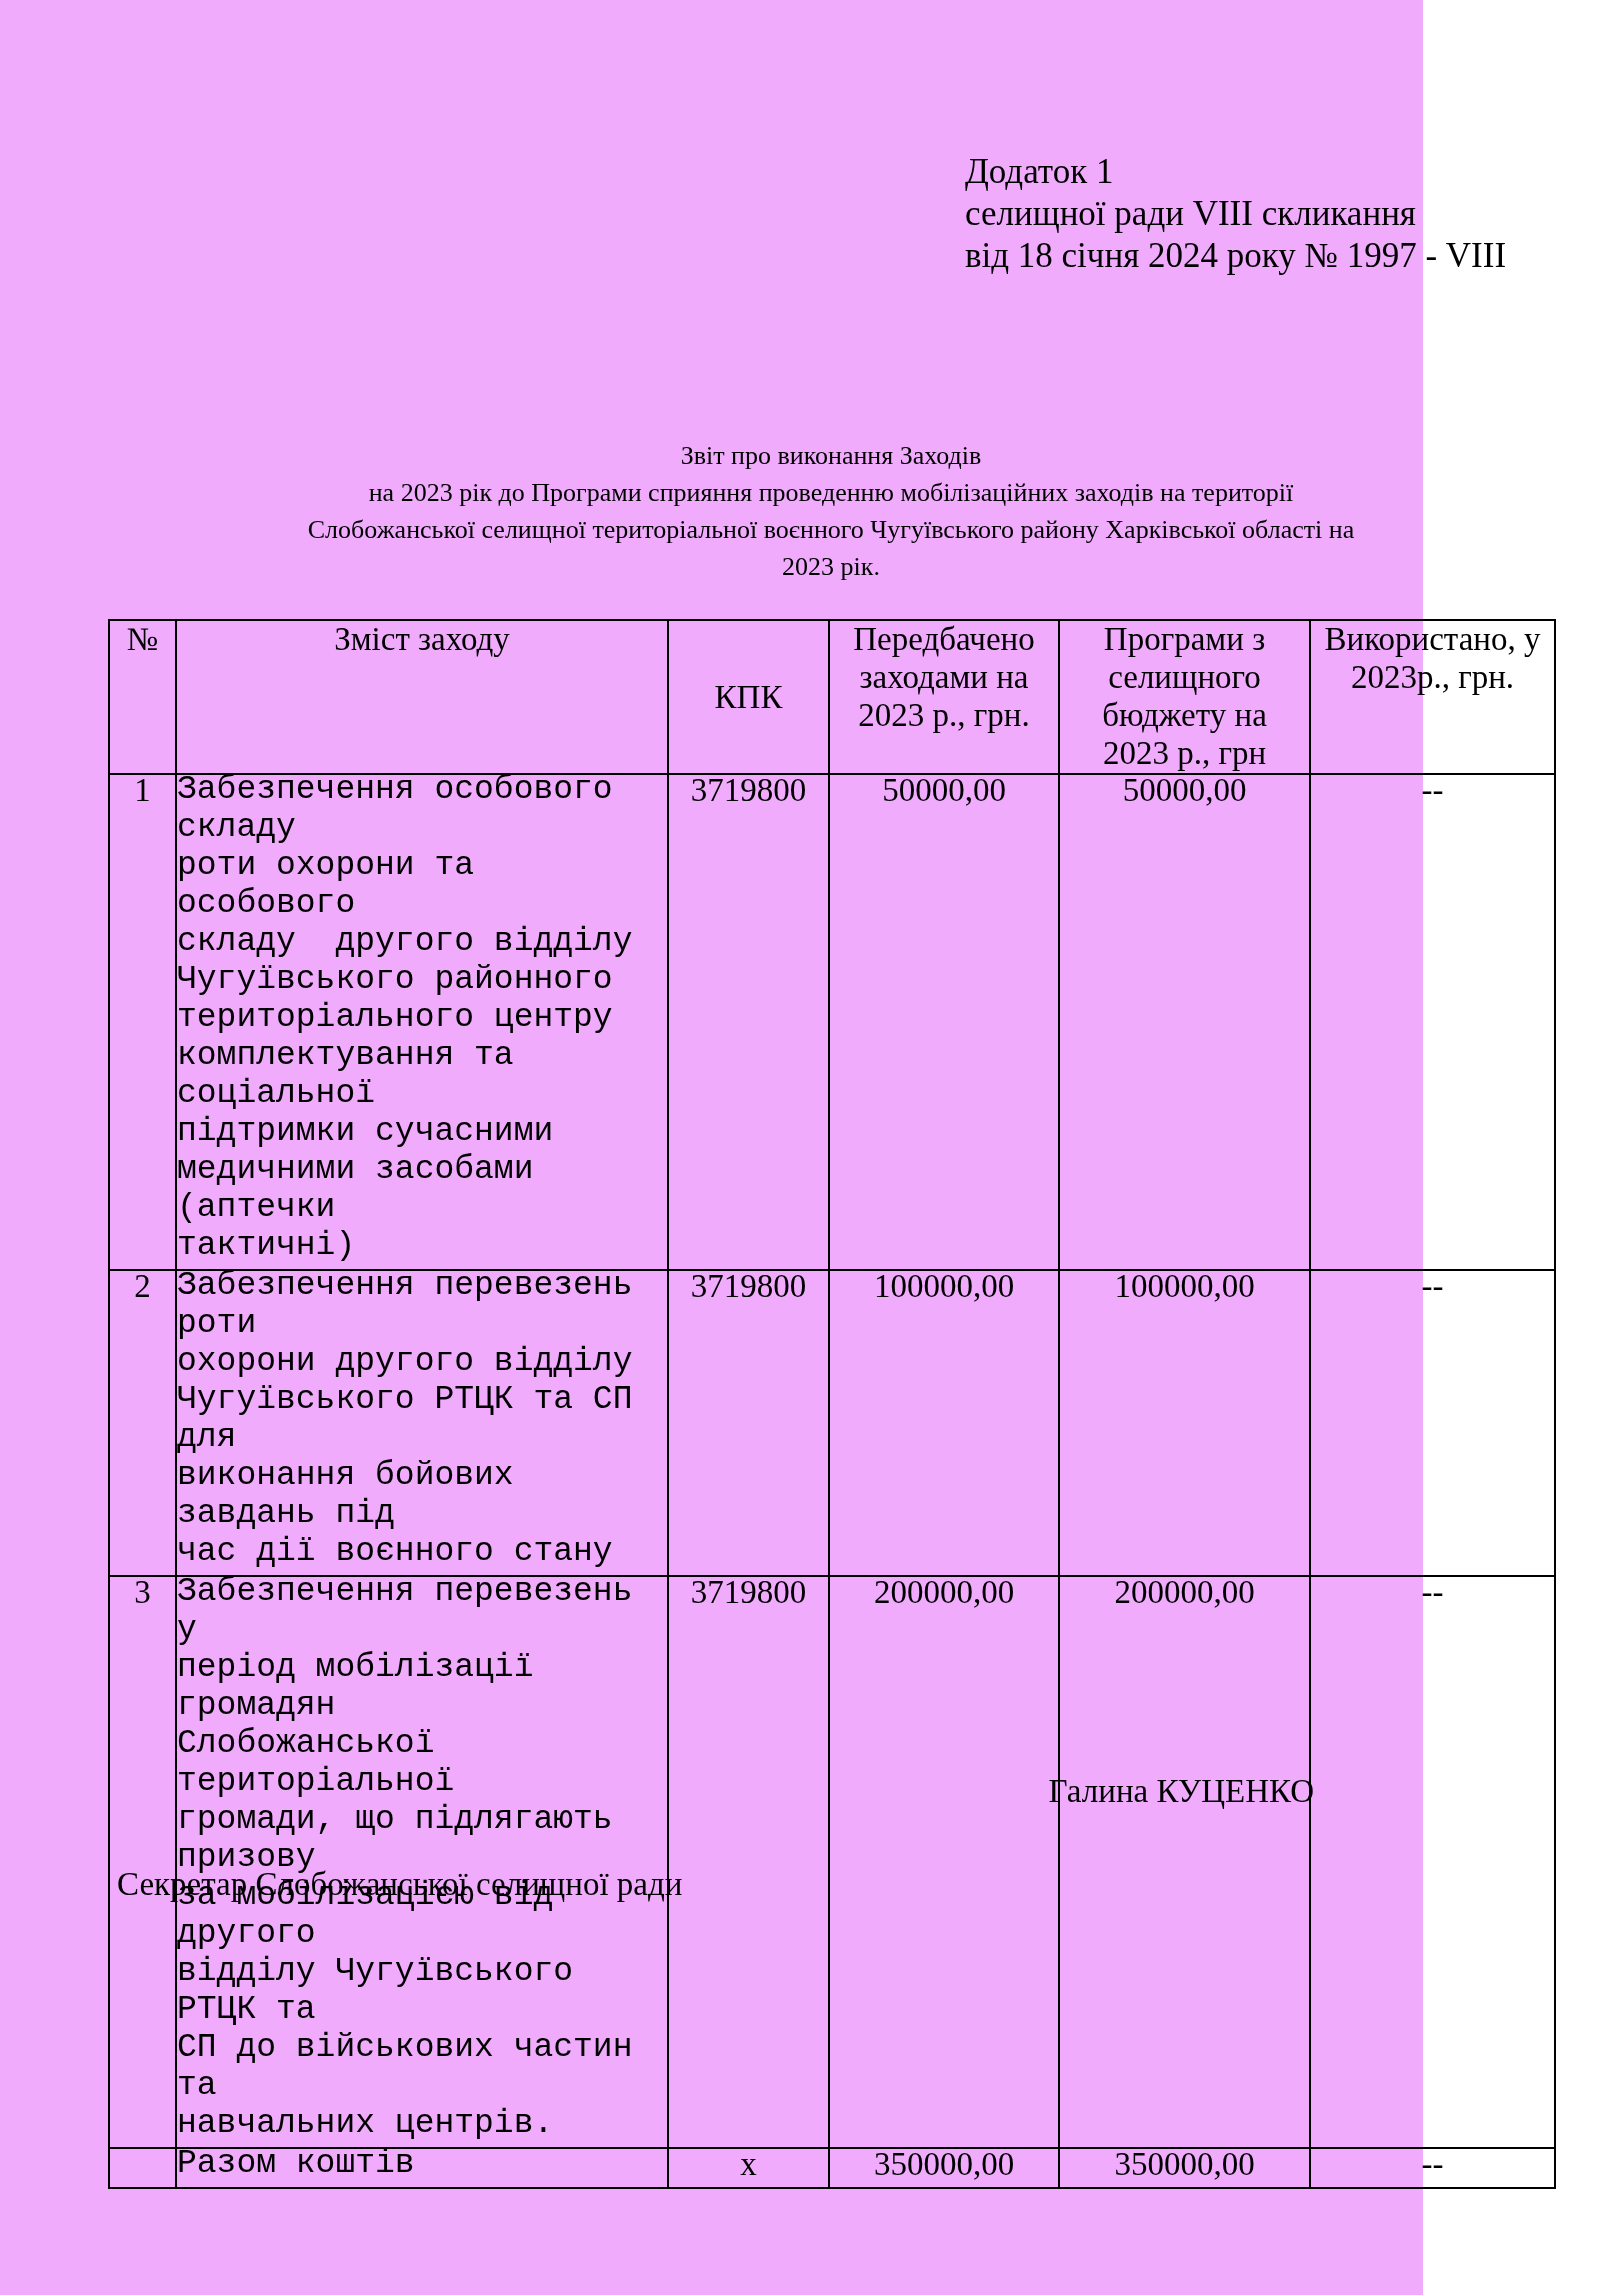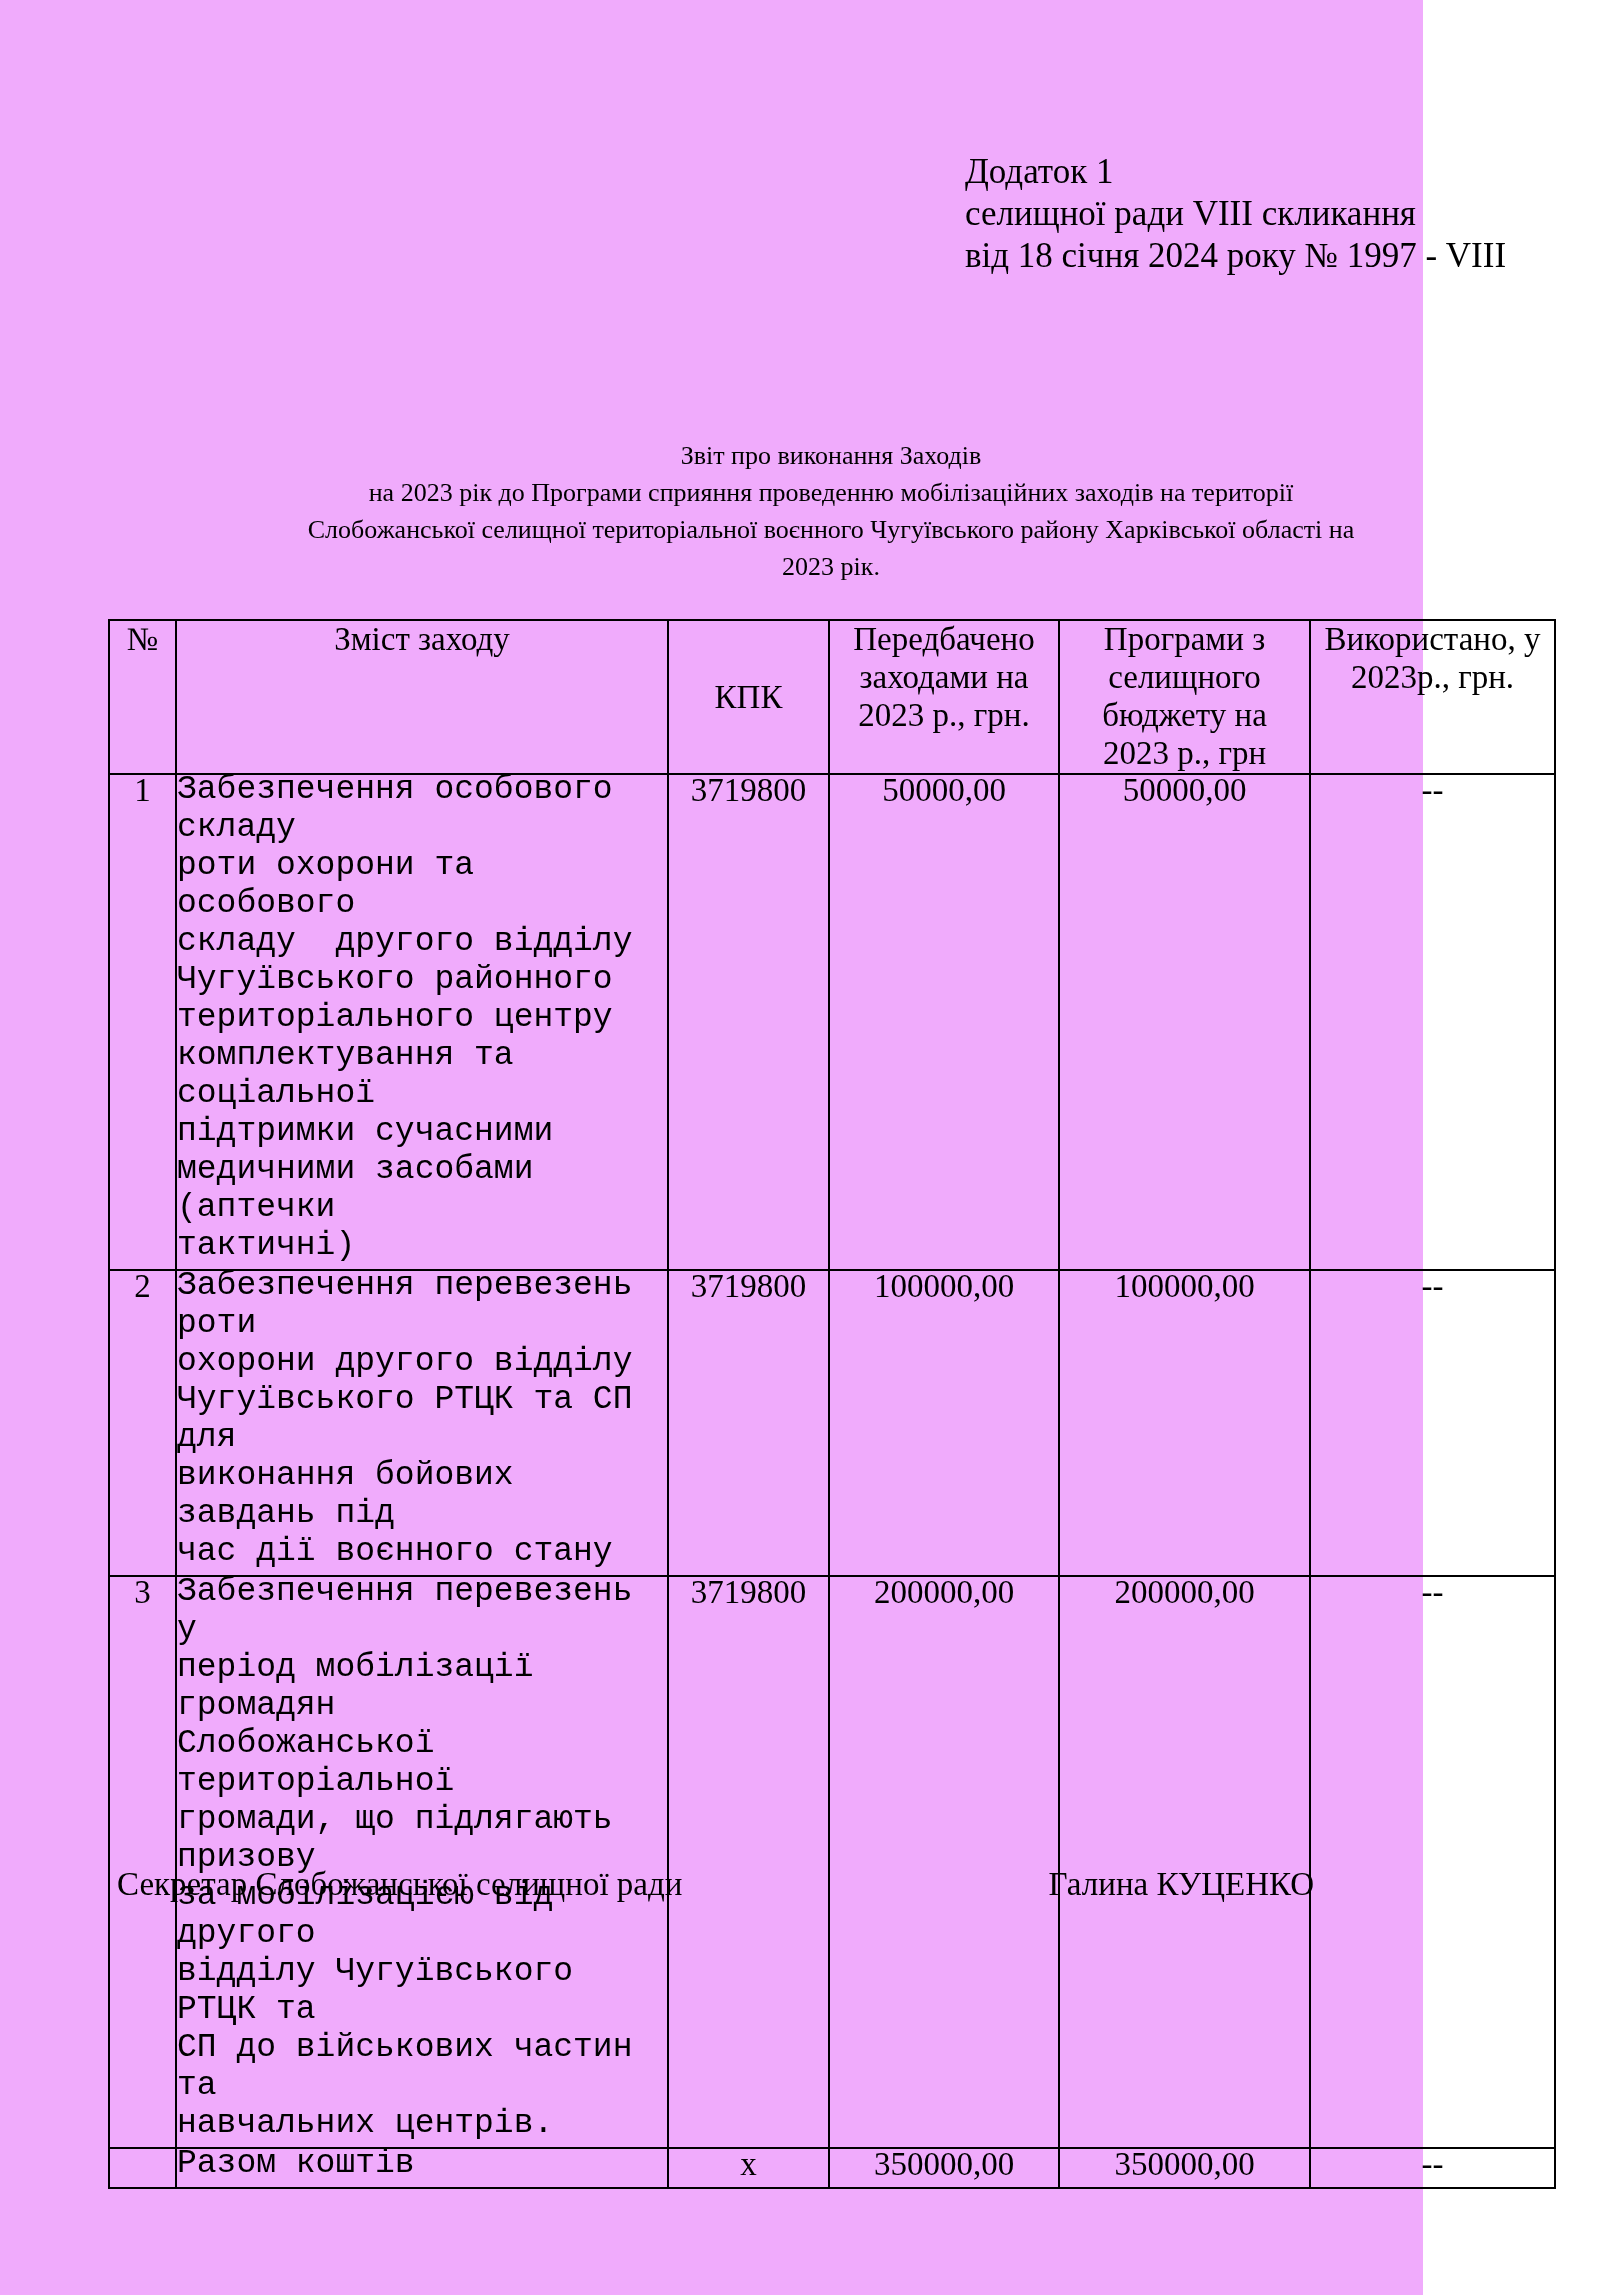--- a/index.html
+++ b/index.html
@@ -27,21 +27,21 @@
   td.desc { text-align: left; padding-left: 13px; padding-right: 3.9px; font-family: Liberation Mono, monospace; }
   .bold { font-weight: bold; }
   tr.r1 { height: 339px; }
   tr.r2 { height: 190px; }
   tr.r3 { height: 302px; }
   tr.total { height: 39px; }
   tr.total td { border-top-width: 2.6px; border-bottom-width: 2.6px; }
   thead tr th { border-bottom-width: 2.6px; }
 
   .sig-left { position: absolute; left: 117px; top: 1865px; font-size: 33px; line-height: 39px; white-space: nowrap; }
-  .sig-right { position: absolute; right: 109px; top: 1865px; font-size: 33px; line-height: 39px; white-space: nowrap; }
+  .sig-right { position: absolute; right: 109px; top: 1772px; font-size: 33px; line-height: 39px; white-space: nowrap; }
 </style>
 </head>
 <body>
 
 <div class="page">
 
   <div class="annex">
     <div>Додаток 1</div>
     <div>селищної ради VIII скликання</div>
     <div>від 18 січня 2024 року № 1997 - VIII</div>

